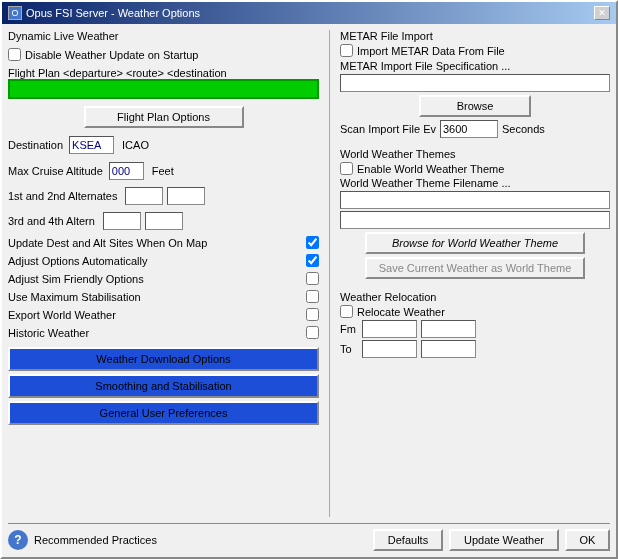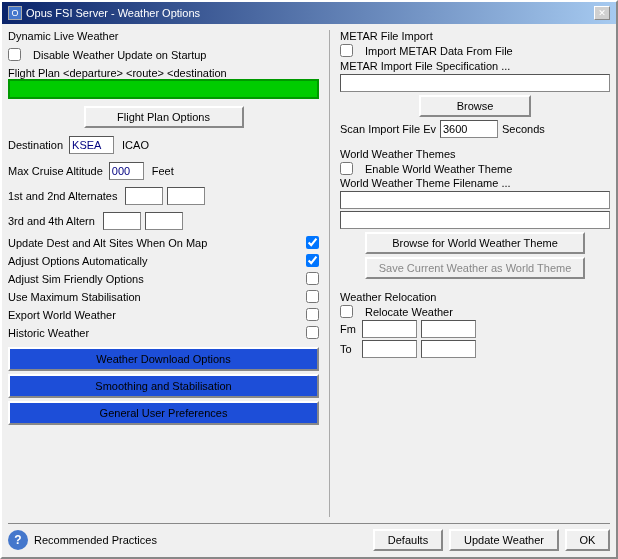--- a/index.html
+++ b/index.html
@@ -136,21 +136,21 @@
       border-left: 2px solid #fff;
       padding: 2px 8px;
       font-size: 11px;
       font-family: inherit;
       height: 22px;
       color: #888;
     }
     .checkbox-row {
       display: flex;
       align-items: center;
-      gap: 12px;
+      gap: 4px;
       margin: 1px 0;
     }
     .row {
       display: flex;
       align-items: center;
       gap: 4px;
       margin: 2px 0;
     }
     .footer {
       display: flex;
@@ -343,21 +343,21 @@
             <span>Enable World Weather Theme</span>
           </div>
 
           <div style="margin: 2px 0;">
             <div style="margin-bottom:2px;">World Weather Theme Filename ...</div>
             <input type="text" style="width: 100%; height: 18px; margin-bottom: 2px;">
             <input type="text" style="width: 100%; height: 18px;">
           </div>
 
           <div style="text-align:center; margin:3px 0;">
-            <button class="win-button" style="width:220px;">Browse for World Weather Theme</button>
+            <button class="win-button" style="width:220px;font-style:italic;">Browse for World Weather Theme</button>
           </div>
 
           <div style="text-align:center; margin:2px 0;">
             <button class="win-button-disabled" style="width:220px;">Save Current Weather as World Theme</button>
           </div>
         </div>
 
         <div style="margin-top:6px;">
           <div class="section-label">Weather Relocation</div>
 

